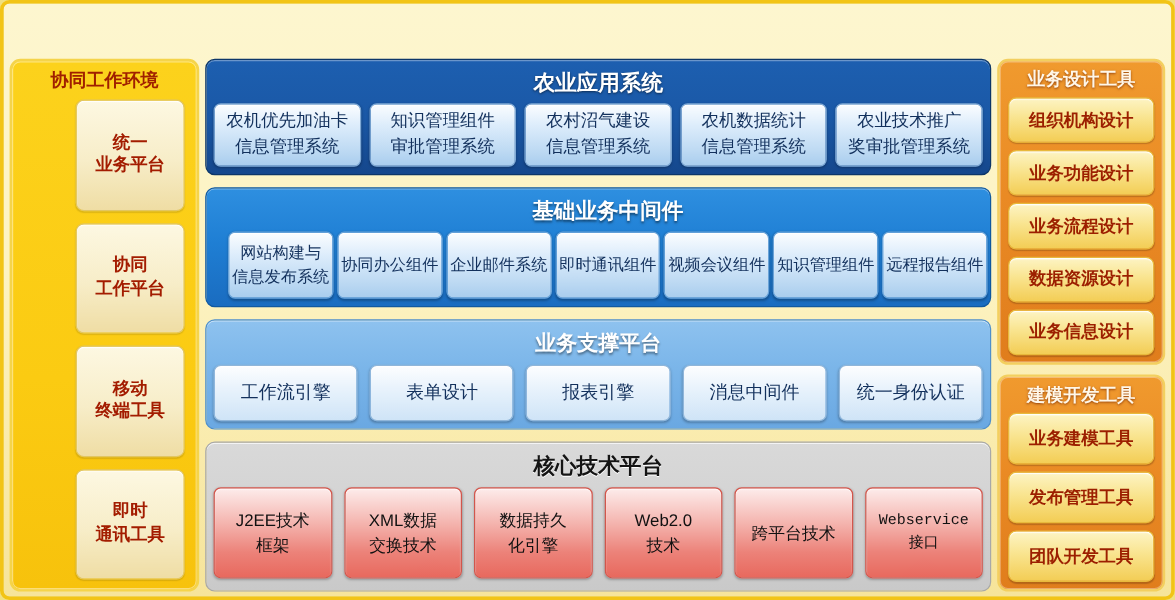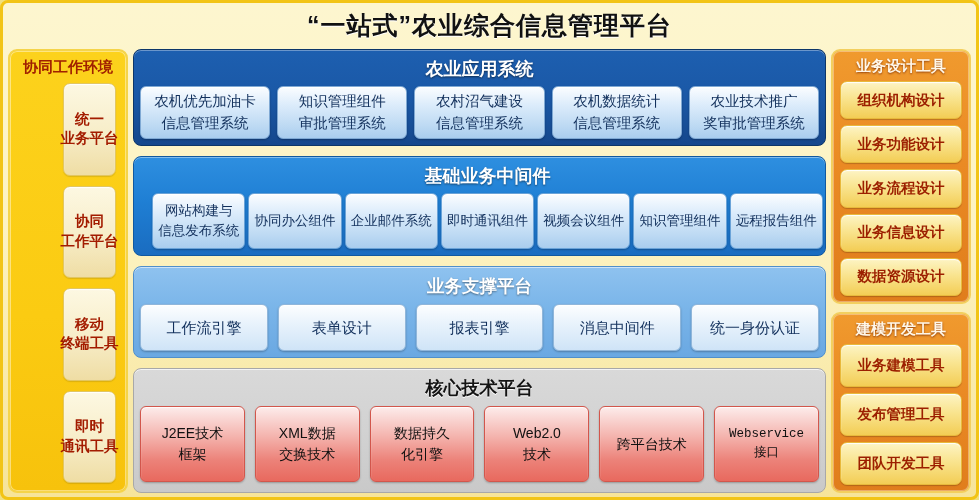--- a/index.html
+++ b/index.html
@@ -33,21 +33,21 @@
 
   
   #body-row {
     position: absolute;
     left: 5px; top: 46px; right: 5px; bottom: 4px;
     display: flex;
     gap: 5px;
   }
 
   
-  #left-col { width: 120px; display: flex; flex-direction: column; }
+  #left-col { width: 158px; display: flex; flex-direction: column; }
   .ygroup {
     flex: 1;
     background: linear-gradient(180deg,#fcd21c 0%, #fbcb12 60%, #f7c20c 100%);
     border: 2px solid #f5d44a;
     border-radius: 9px;
     display: flex; flex-direction: column;
     padding: 5px 10px 8px 10px;
     box-shadow: inset 0 0 0 1px rgba(255,255,255,.45);
   }
   .ygroup-title {
@@ -189,23 +189,20 @@
     box-shadow: inset 0 1px 1px #fff, 0 1px 1px rgba(0,0,0,.2);
     white-space: nowrap;
   }
   .ln { display: block; }
 </style>
 </head>
 <body>
 
 <div id="frame">
 
-  <div id="title-bar">
-    <div id="title-text">“一站式”农业综合信息管理平台</div>
-  </div>
 
   <div id="body-row">
 
     <div id="left-col">
       <div class="ygroup">
         <div class="ygroup-title">协同工作环境</div>
         <div class="ygroup-items">
           <div class="yitem">
             <span class="ln">统一</span>
             <span class="ln">业务平台</span>
@@ -335,22 +332,22 @@
     </div>
 
     <div id="right-col">
 
       <div class="ogroup" id="ogroup-design">
         <div class="ogroup-title">业务设计工具</div>
         <div class="ogroup-items">
           <div class="oitem">组织机构设计</div>
           <div class="oitem">业务功能设计</div>
           <div class="oitem">业务流程设计</div>
+          <div class="oitem">数据资源设计</div>
           <div class="oitem">业务信息设计</div>
-          <div class="oitem">数据资源设计</div>
         </div>
       </div>
 
       <div class="ogroup" id="ogroup-model">
         <div class="ogroup-title">建模开发工具</div>
         <div class="ogroup-items">
           <div class="oitem">业务建模工具</div>
           <div class="oitem">发布管理工具</div>
           <div class="oitem">团队开发工具</div>
         </div>

